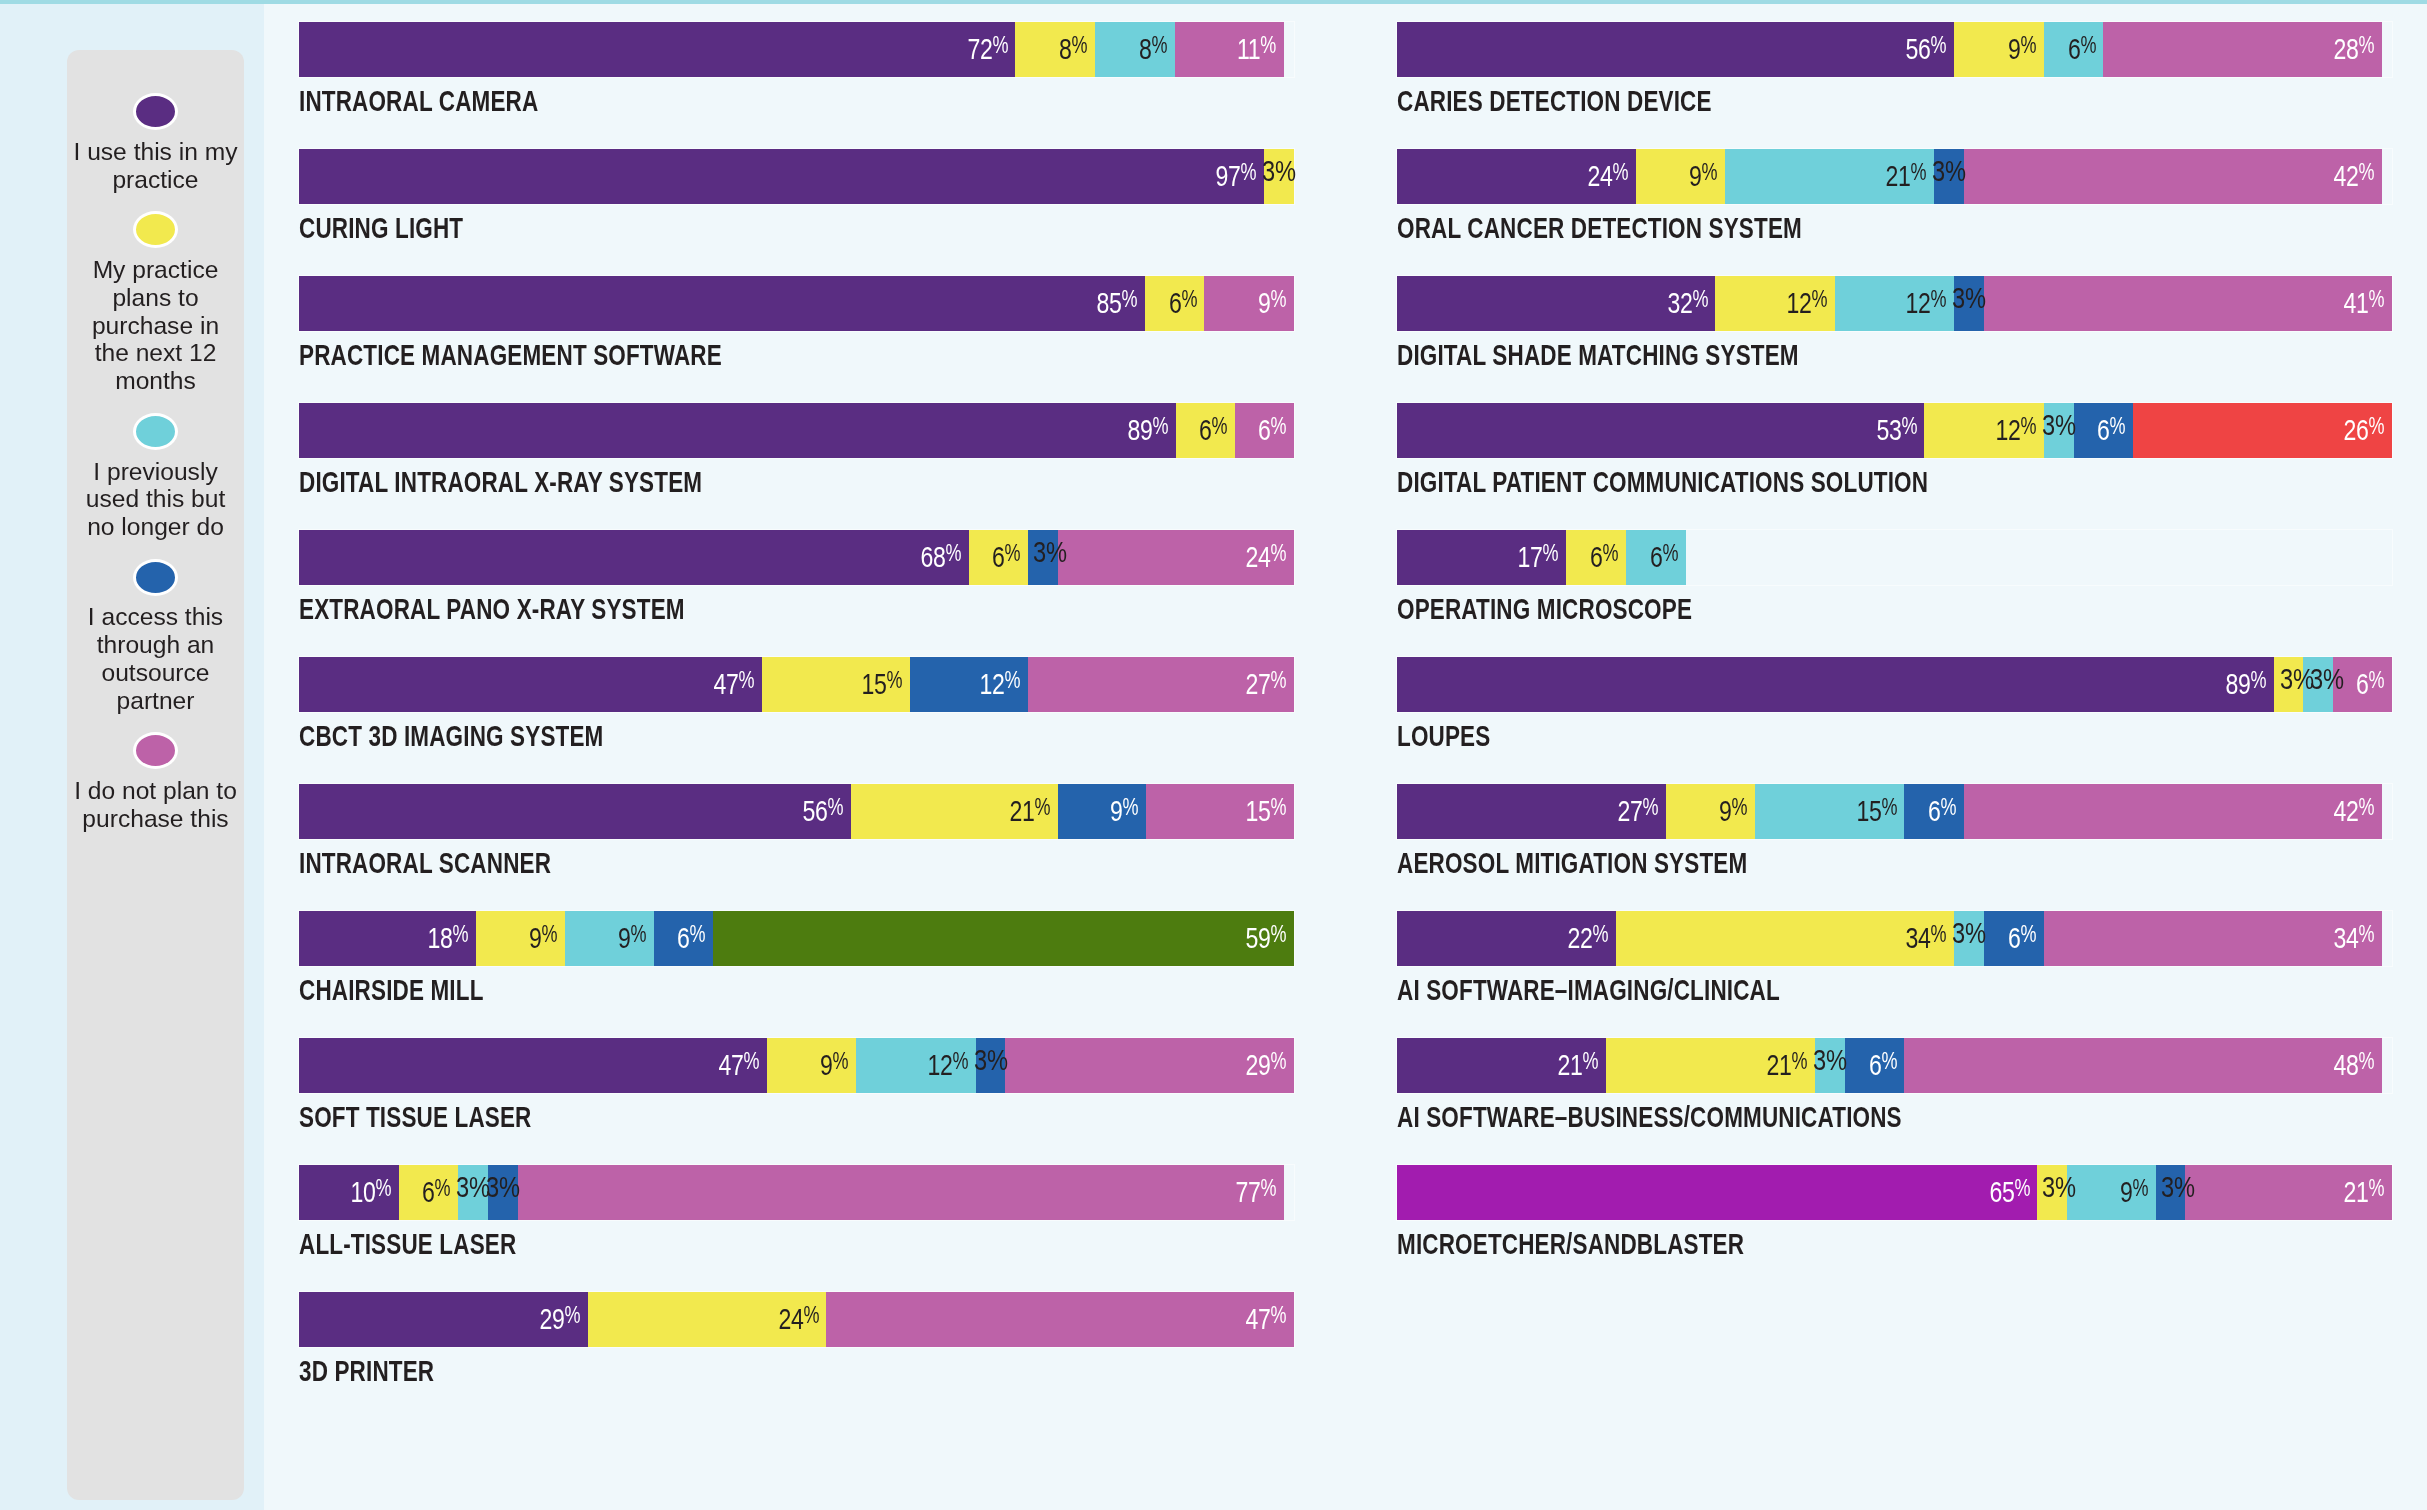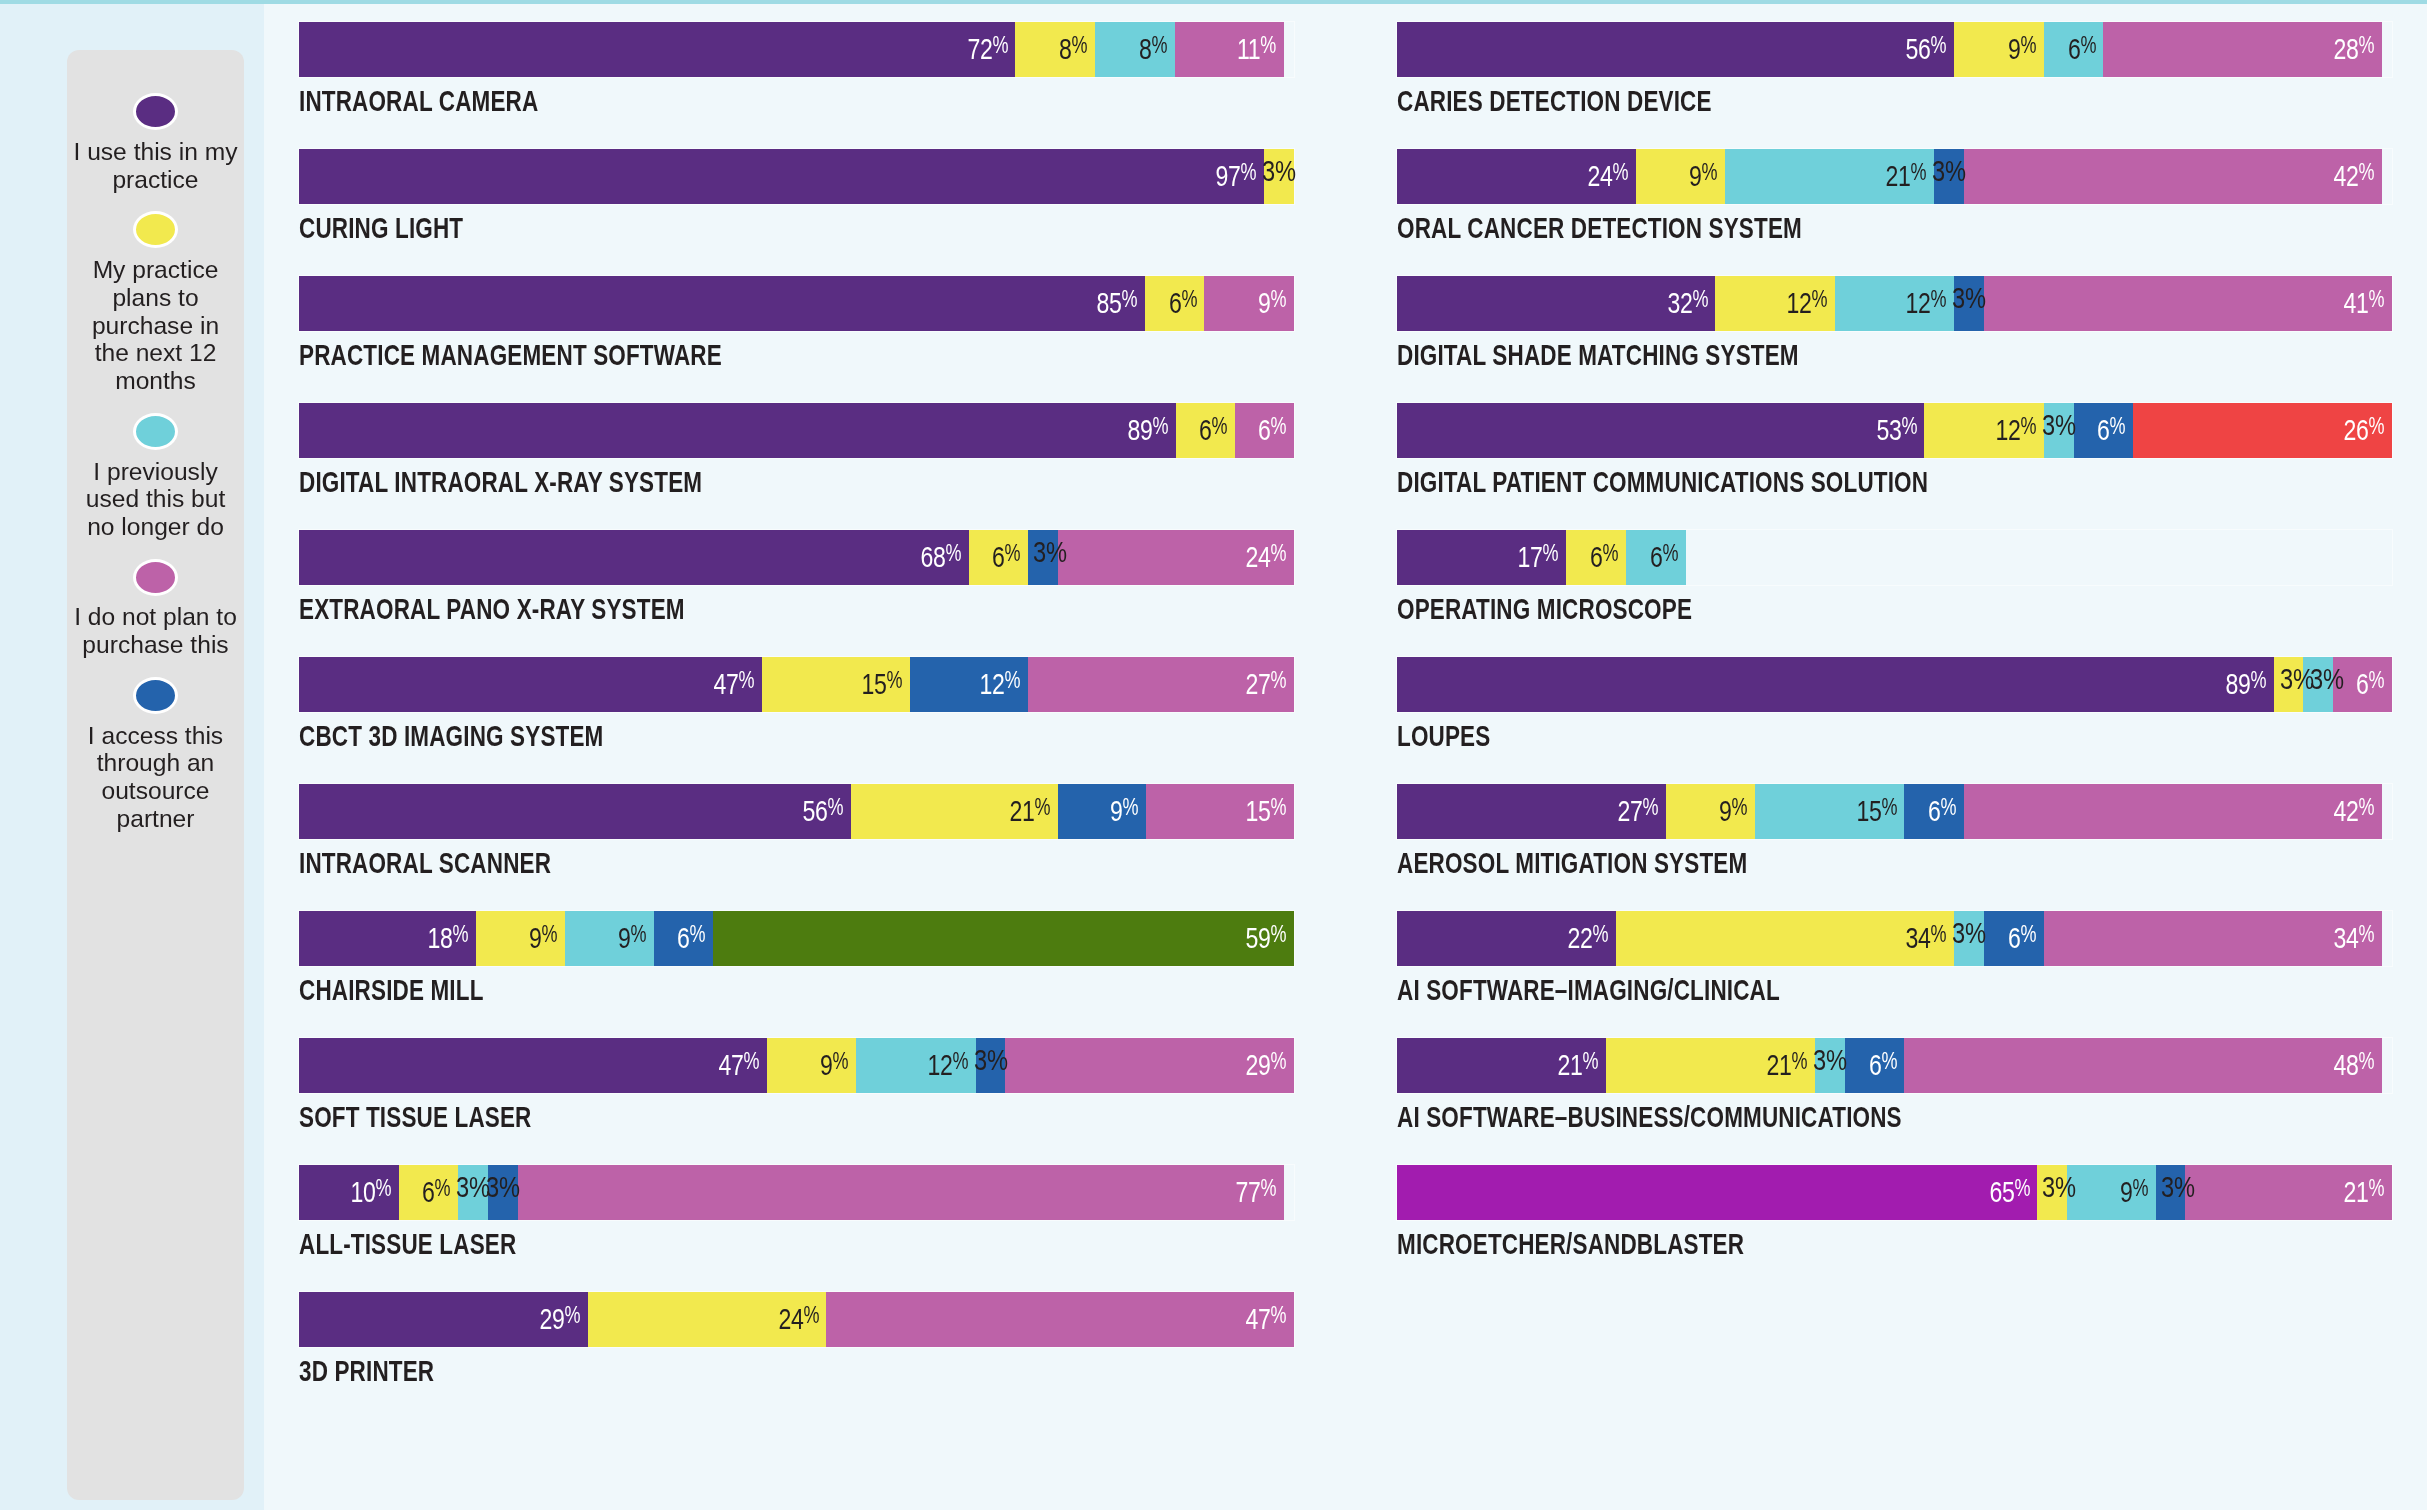--- a/index.html
+++ b/index.html
@@ -122,26 +122,26 @@
       </div>
       <div class="legend-item">
         <div class="legend-dot" style="background: rgb(242, 233, 78);"></div>
         <div class="legend-text">My practice plans to purchase in the next 12 months</div>
       </div>
       <div class="legend-item">
         <div class="legend-dot" style="background: rgb(111, 208, 218);"></div>
         <div class="legend-text">I previously used this but no longer do</div>
       </div>
       <div class="legend-item">
+        <div class="legend-dot" style="background: rgb(36, 99, 172);"></div>
+        <div class="legend-text">I access this through an outsource partner</div>
+      </div>
+      <div class="legend-item">
         <div class="legend-dot" style="background: rgb(189, 98, 168);"></div>
         <div class="legend-text">I do not plan to purchase this</div>
-      </div>
-      <div class="legend-item">
-        <div class="legend-dot" style="background: rgb(36, 99, 172);"></div>
-        <div class="legend-text">I access this through an outsource partner</div>
       </div>
     </div>
 
   <div class="column" id="col-left">
       <div class="bar-group" style="position: absolute; left: 0px; top: 21.7px; width: 100%;">
         <div class="bar">
           <div class="seg" title="I use this in my practice" style="width: 72%; background: rgb(90, 45, 130);">
             <span class="seg-label label-white">72<span class="pct">%</span></span>
           </div>
           <div class="seg" title="My practice plans to purchase in the next 12 months" style="width: 8%; background: rgb(242, 233, 78);">

